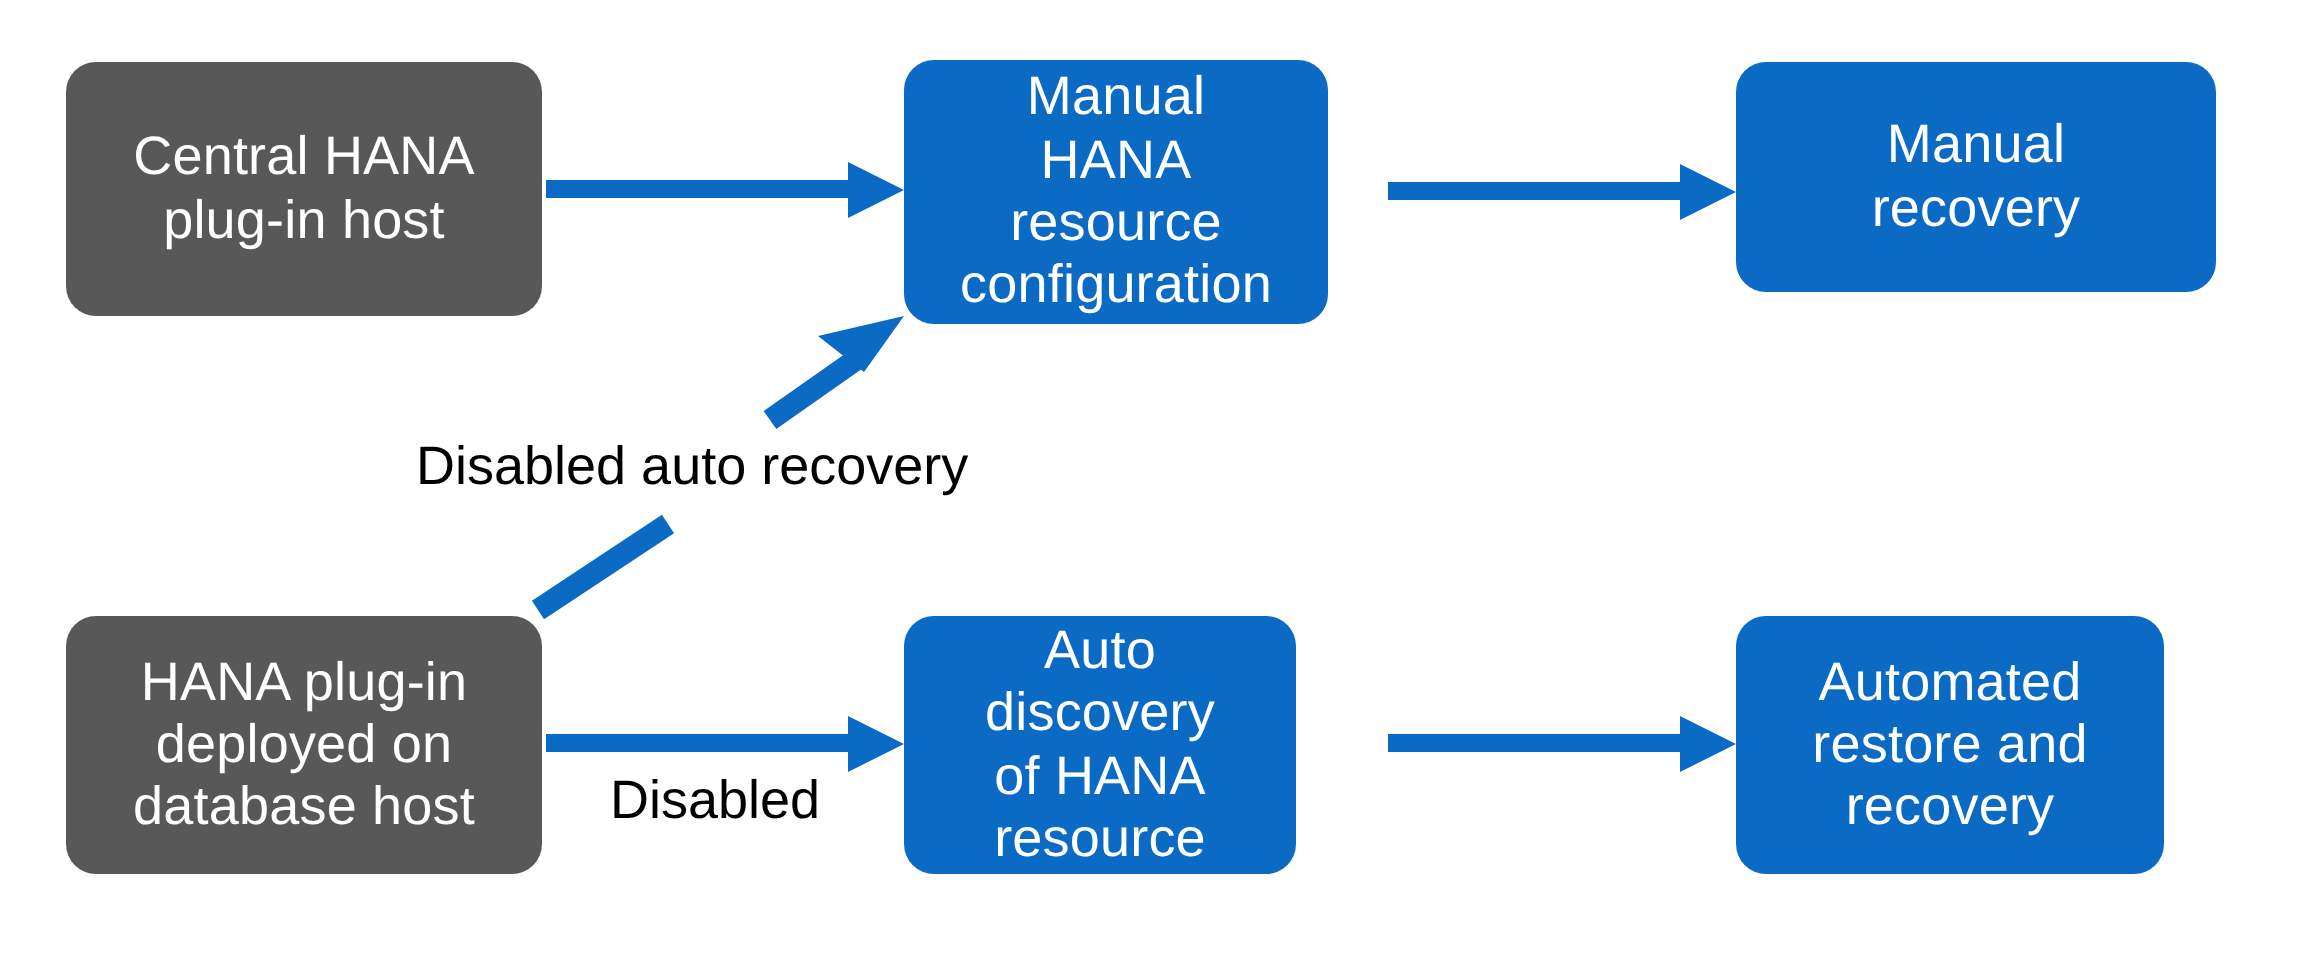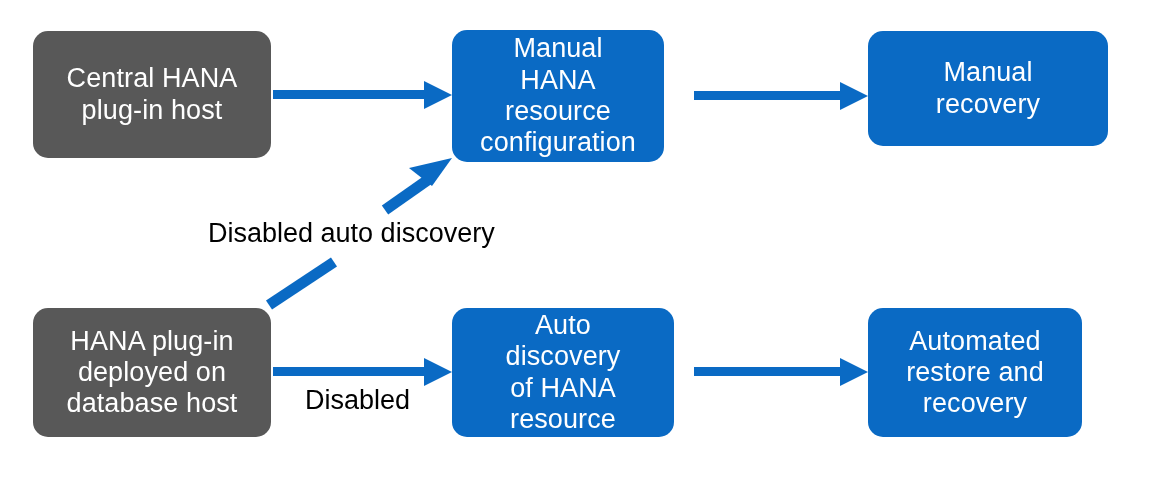--- a/index.html
+++ b/index.html
@@ -34,21 +34,21 @@
   }
   .node.gray  { background: #585858; }
   .node.blue  { background: #0a6ac4; }
 
   
   #node-central-host      { left: 33px;  top: 31px;  width: 238px; height: 127px; }
   #node-manual-config     { left: 452px; top: 30px;  width: 212px; height: 132px; }
   #node-manual-recovery   { left: 868px; top: 31px;  width: 240px; height: 115px; }
   
   #node-plugin-db-host    { left: 33px;  top: 308px; width: 238px; height: 129px; }
-  #node-auto-discovery    { left: 452px; top: 308px; width: 222px; height: 129px; }
+  #node-auto-discovery    { left: 452px; top: 308px; width: 196px; height: 129px; }
   #node-automated-restore { left: 868px; top: 308px; width: 214px; height: 129px; }
 
   .arrow-svg {
     position: absolute;
     left: 0;
     top: 0;
     width: 1162px;
     height: 482px;
     overflow: visible;
     pointer-events: none;
@@ -115,17 +115,17 @@
 database host</div>
 
   <div class="node blue" id="node-auto-discovery">Auto discovery
 of HANA
 resource</div>
 
   <div class="node blue" id="node-automated-restore">Automated
 restore and
 recovery</div>
 
-  <div class="edge-label" id="label-disabled-auto-discovery">Disabled auto discovery</div>
+  <div class="edge-label" id="label-disabled-auto-discovery">Disabled auto recovery</div>
 
   <div class="edge-label" id="label-default">Disabled</div>
 
 </div>
 
 </body></html>

